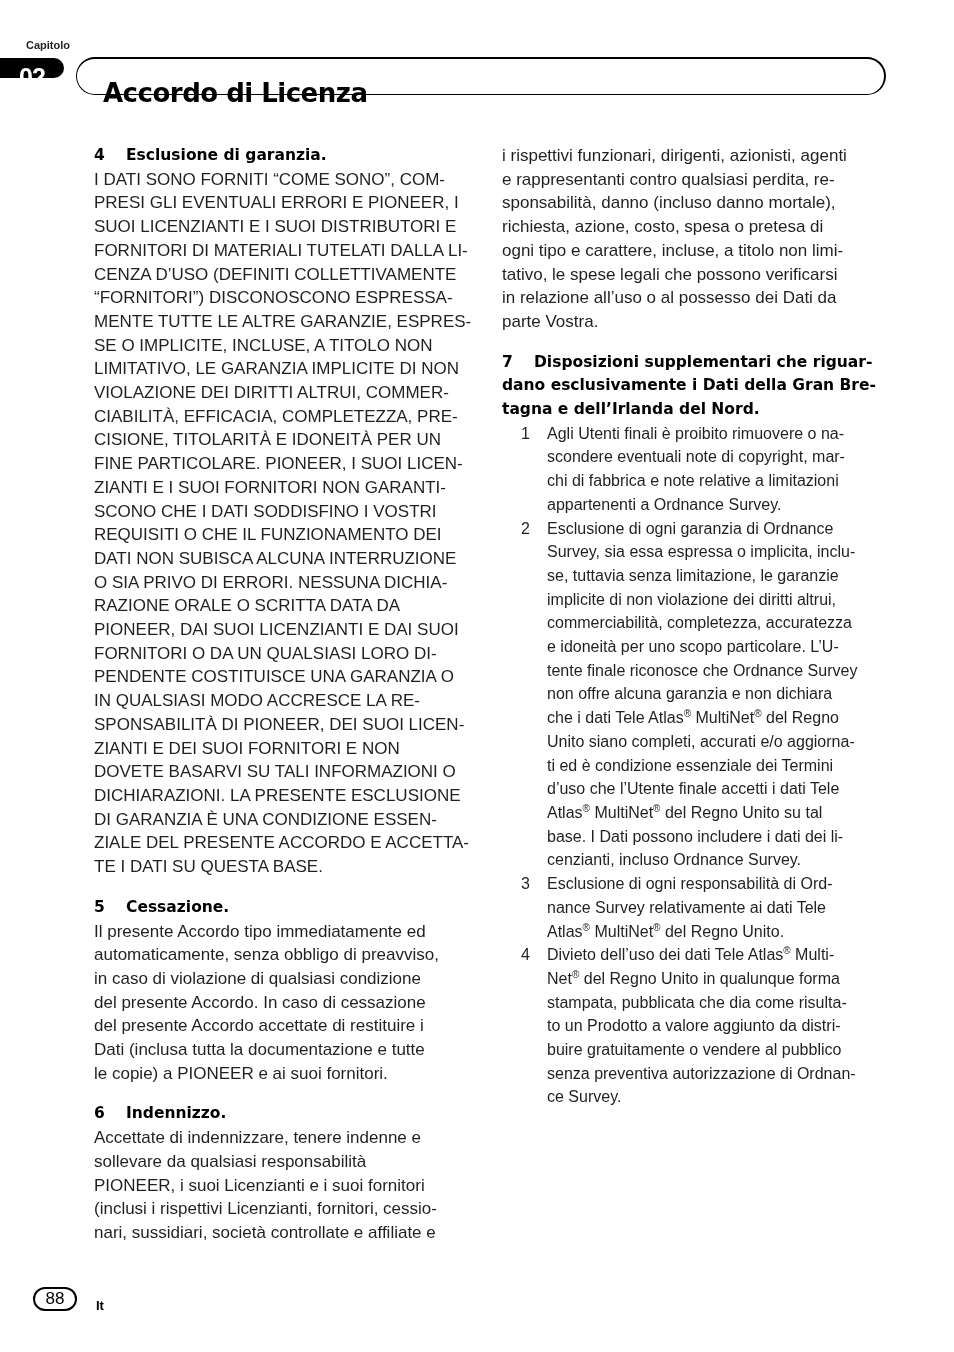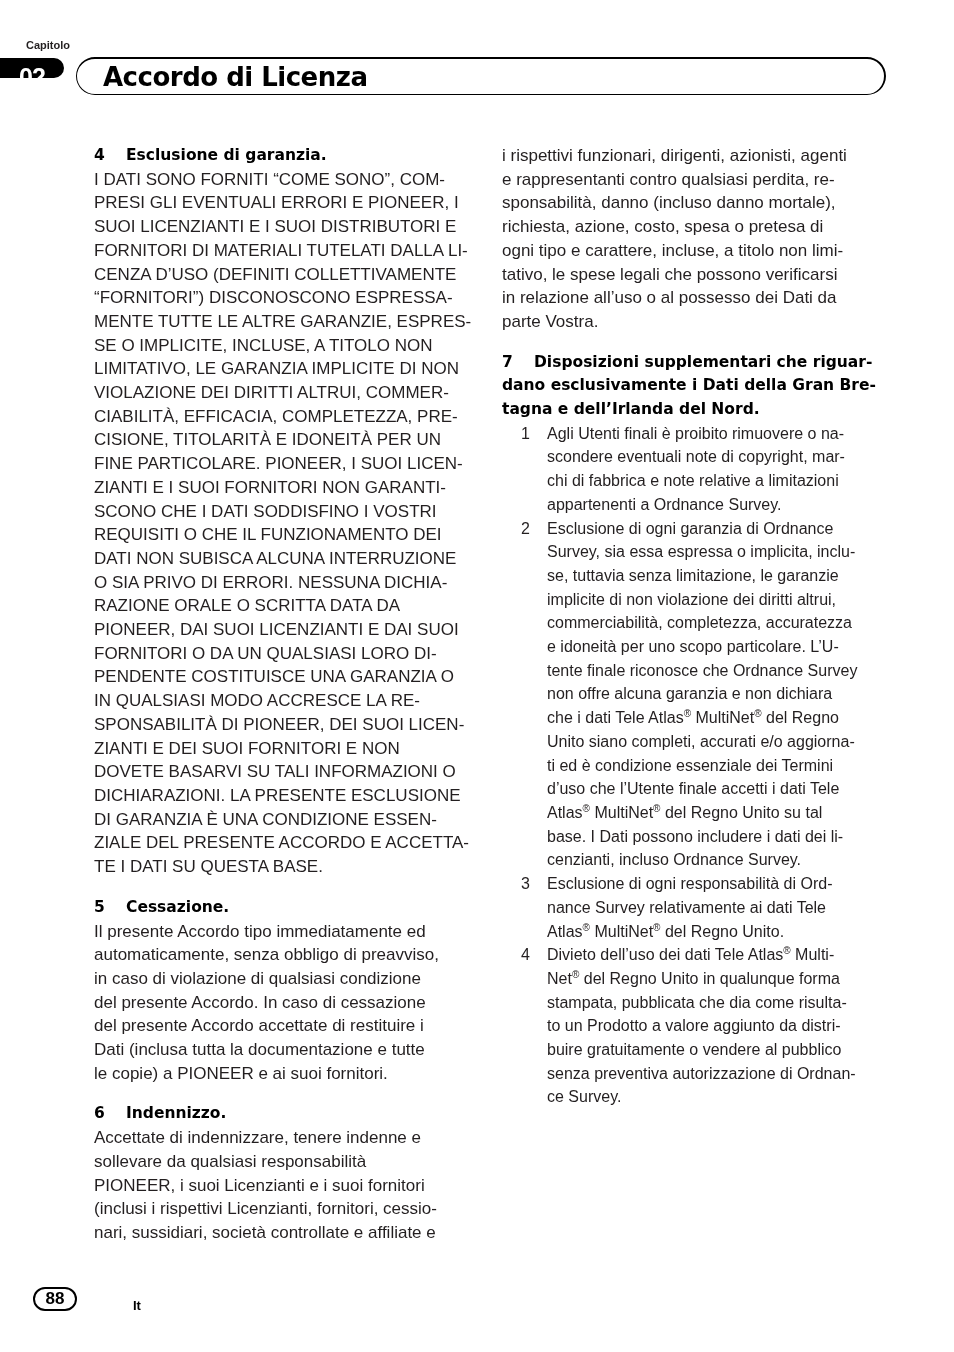--- a/index.html
+++ b/index.html
@@ -5,37 +5,37 @@
   html, body { margin: 0; padding: 0; background: #ffffff; }
   body { width: 954px; height: 1352px; position: relative; overflow: hidden; color: #231f20;
          font-family: "Liberation Sans", sans-serif; }
   .chapter-label { position: absolute; left: 26px; top: 39px; font-size: 11px; font-weight: bold; }
   .chapter-num { position: absolute; left: 0; top: 58px; width: 64px; height: 20px; background: #000;
                  border-radius: 0 19px 19px 0; color: #fff; font-weight: bold; font-size: 25px;
                  line-height: 38px; text-align: center; letter-spacing: -1px; }
   .title-box { position: absolute; left: 76px; top: 57px; width: 810px; height: 38px;
                border: 2px solid #000; border-left-width: 1.5px; border-bottom-width: 1.5px;
                border-radius: 19px; box-sizing: border-box; }
-  .title-text { position: absolute; left: 26px; top: 3px; font-size: 26px; font-weight: bold; color: #000;
+  .title-text { position: absolute; left: 26px; top: 19px; font-size: 26px; font-weight: bold; color: #000;
                 font-family: "DejaVu Sans", sans-serif; letter-spacing: -0.5px; }
   .col { position: absolute; top: 144px; font-size: 17px; line-height: 23.7px; color: #231f20; }
   .col-left { left: 78px; width: 390px; margin-left: 16px; }
   .col-right { left: 502px; width: 392px; }
   .line { white-space: nowrap; display: block; }
   .heading { font-weight: bold; color: #000; font-family: "DejaVu Sans", sans-serif; font-size: 15.5px; }
   .heading .num { display: inline-block; width: 32px; }
   .section { margin-bottom: 17px; }
   .sub { position: relative; padding-left: 45px; }
   .sub .subnum { position: absolute; left: 19px; top: 0; }
   .sub .line { font-size: 16px; line-height: 23.7px; }
   sup { font-size: 10px; line-height: 0; vertical-align: 6px; }
   .page-num { position: absolute; left: 33px; top: 1287px; width: 44px; height: 24px;
               border: 2px solid #000; border-radius: 12px; box-sizing: border-box;
-              font-weight: bold; font-size: 17px; line-height: 20px; text-align: center; color: #000; }
-  .lang { position: absolute; left: 96px; top: 1298px; font-weight: bold; font-size: 13px; color: #000; margin-left: 37px; }
+              font-weight: normal; font-size: 17px; line-height: 20px; text-align: center; color: #000; }
+  .lang { position: absolute; left: 96px; top: 1298px; font-weight: bold; font-size: 13px; color: #000; }
 </style>
 </head>
 <body>
 
 <div class="chapter-label">Capitolo</div>
 <div class="chapter-num">02</div>
 <div class="title-box">
   <div class="title-text">Accordo di Licenza</div>
 </div>
 

